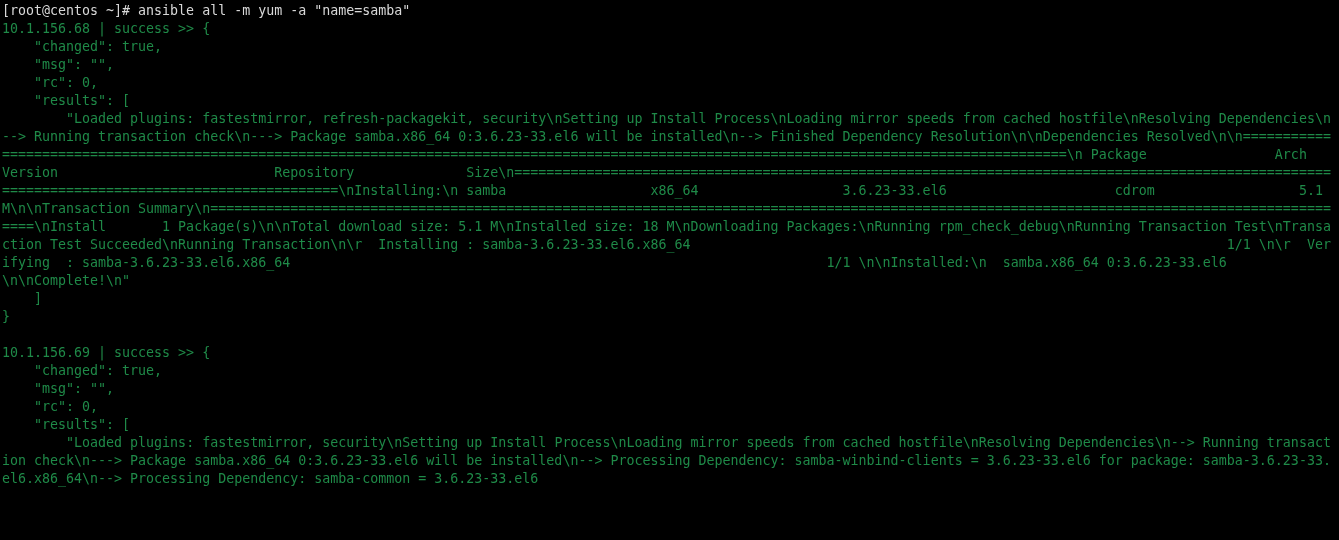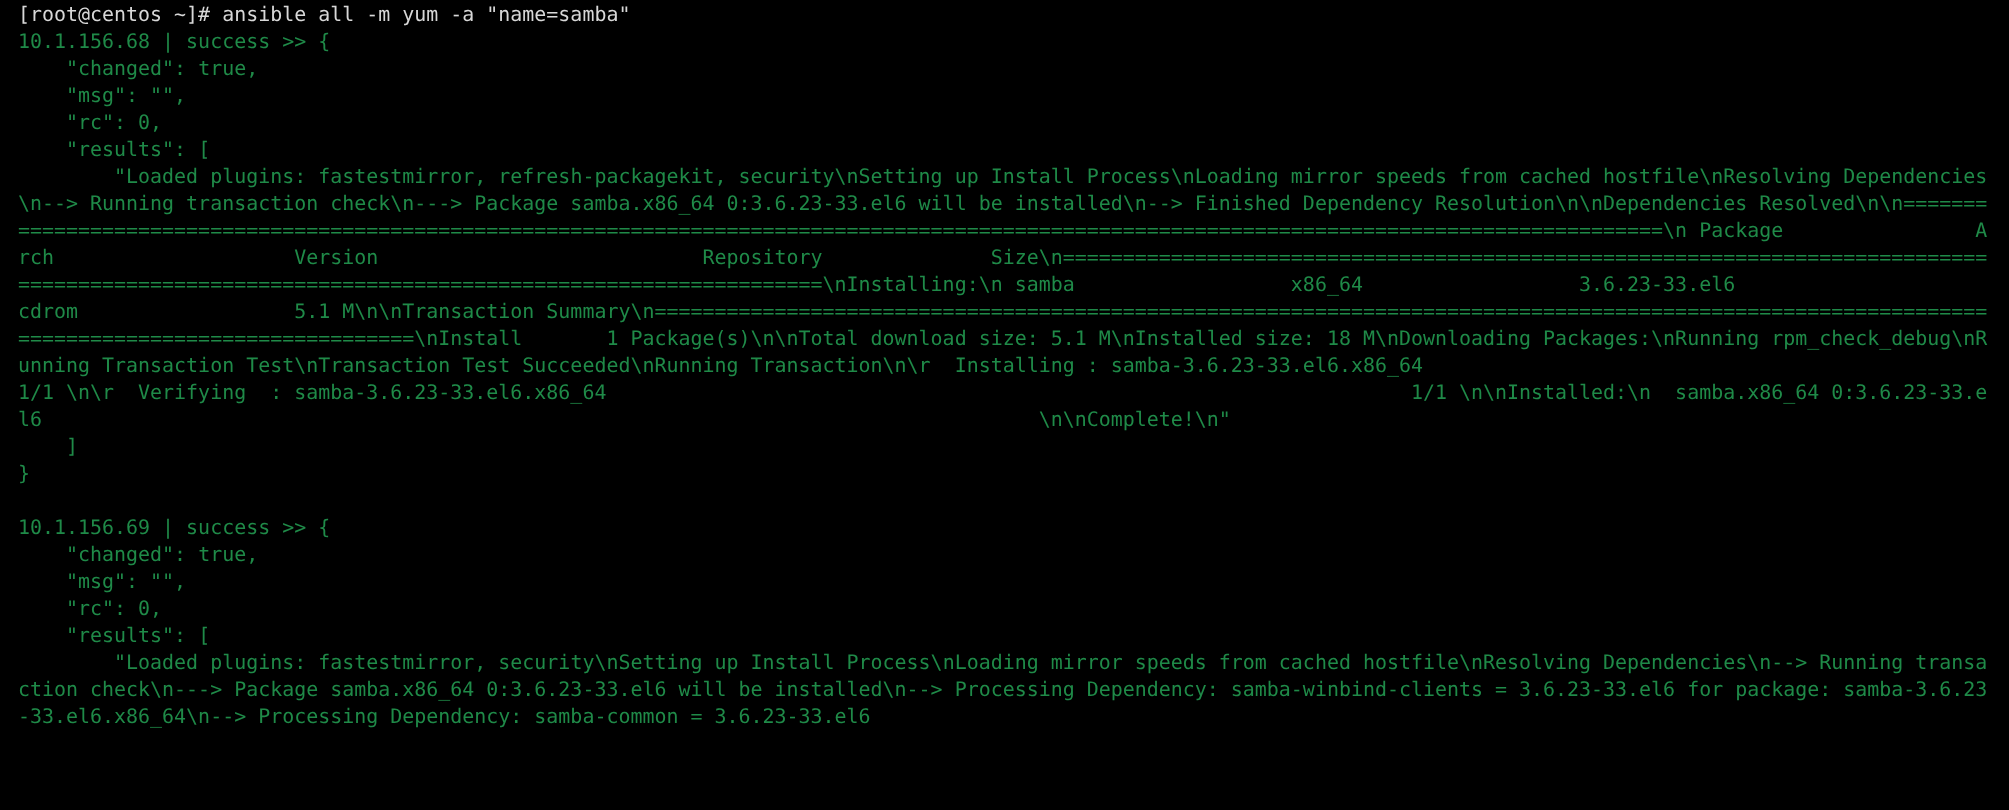--- a/index.html
+++ b/index.html
@@ -5,21 +5,21 @@
   html, body {
     margin: 0;
     padding: 0;
     background: #000000;
     width: 1339px;
     height: 540px;
     overflow: hidden;
   }
   pre.terminal {
     margin: 0;
-    padding: 2px 12px;
+    padding: 2px 2px;
     font-family: "DejaVu Sans Mono", "Liberation Mono", Consolas, monospace;
     font-size: 13.3px;
     line-height: 18px;
     color: #1f8a48;
     white-space: pre-wrap;
     word-break: break-all;
   }
   .white { color: #d8d8d8; }
 </style>
 </head>

